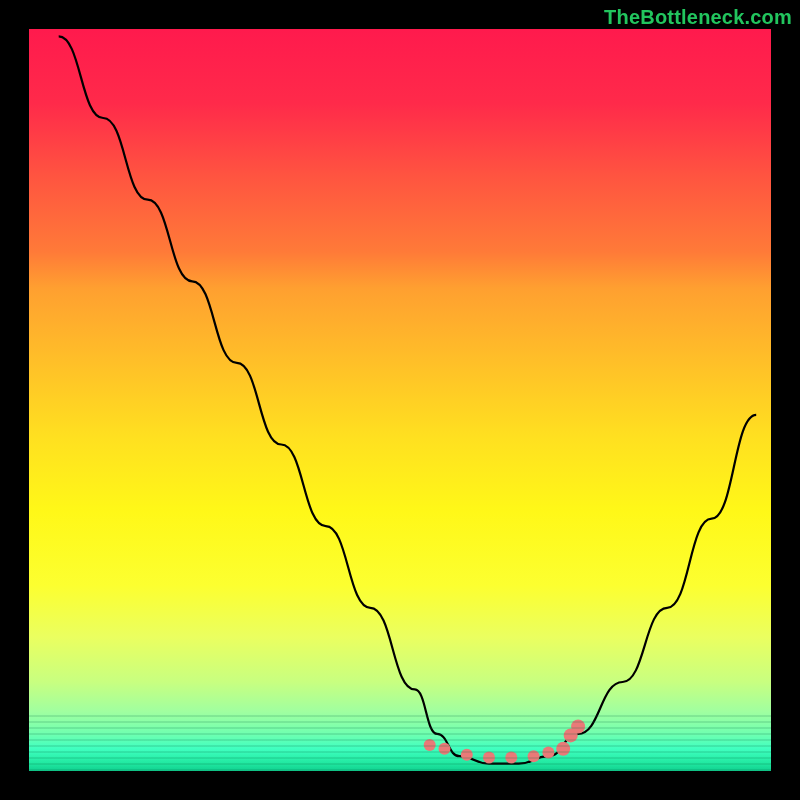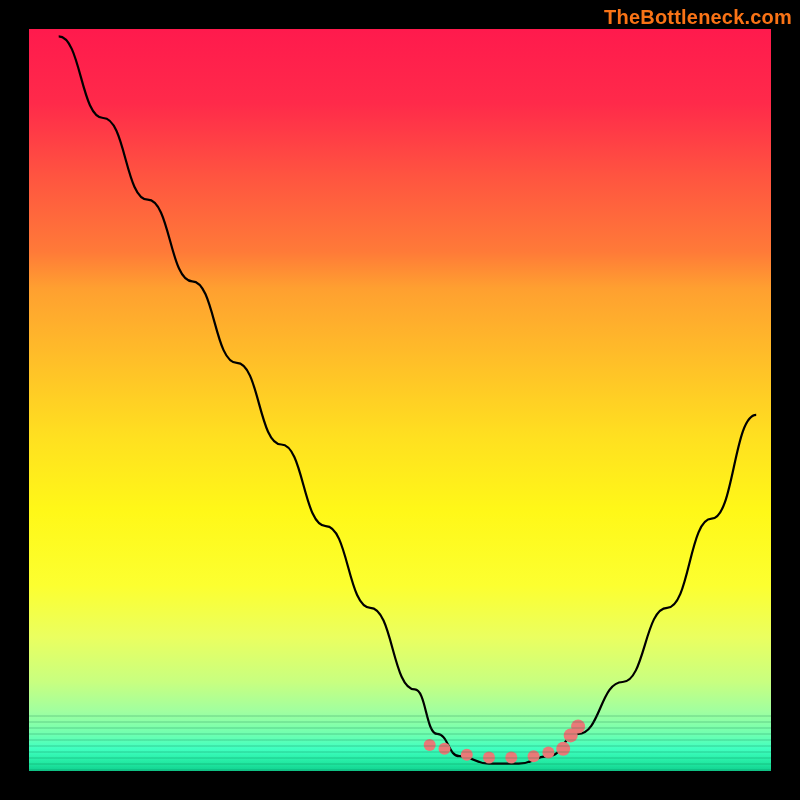--- a/index.html
+++ b/index.html
@@ -51,21 +51,21 @@
     );
     pointer-events: none;
   }
   .watermark {
     position: absolute;
     top: 6px;
     right: 8px;
     font-family: Arial, Helvetica, sans-serif;
     font-size: 20px;
     font-weight: bold;
-    color: #f97316;
+    color: #22c55e;
     letter-spacing: 0.2px;
   }
   svg.curve {
     position: absolute;
     left: 0;
     top: 0;
     width: 742px;
     height: 742px;
     pointer-events: none;
   }

